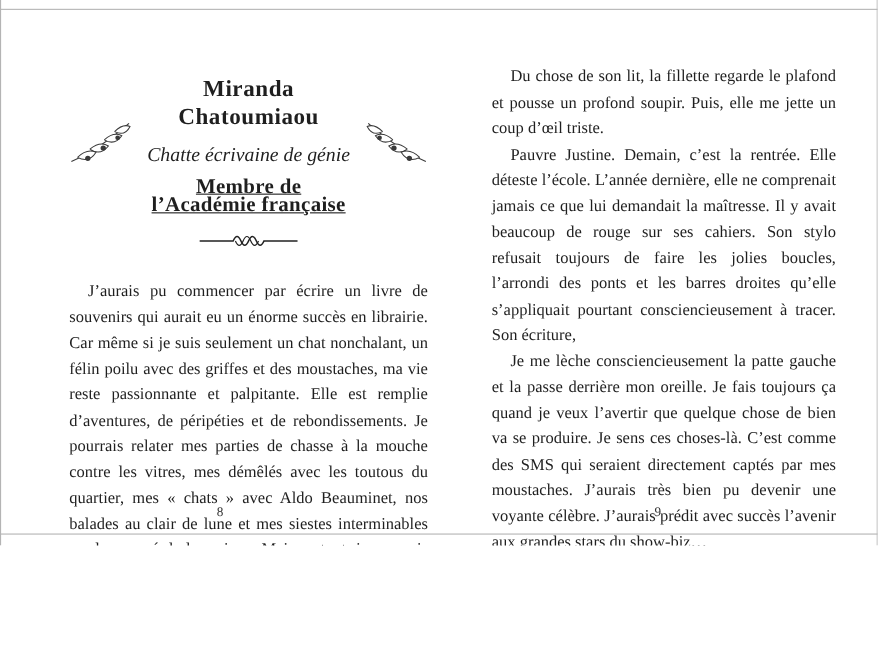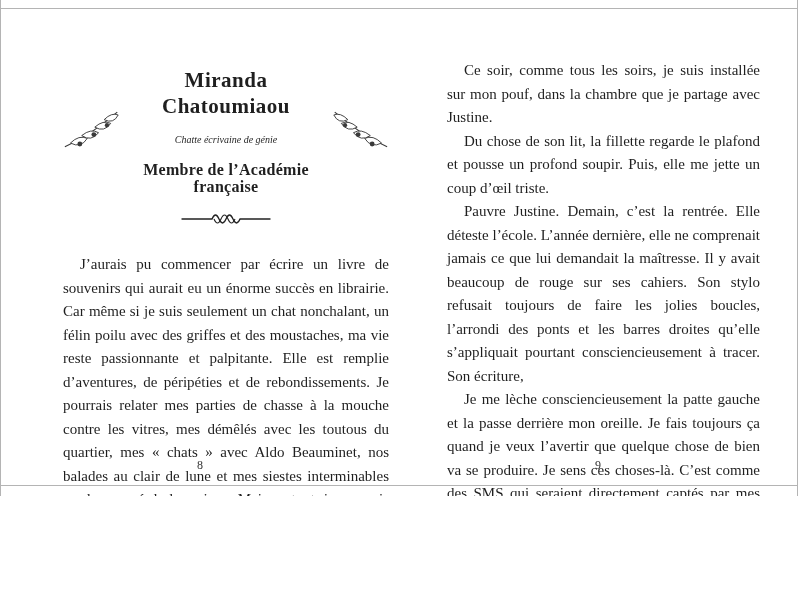--- a/index.html
+++ b/index.html
@@ -13,22 +13,22 @@
   .rule-bottom{bottom:10px;}
   .spread{position:absolute;top:9px;bottom:11px;left:1px;right:1px;display:flex;}
   .page{position:relative;width:50%;box-sizing:border-box;}
   .page-left{padding:58px 10px 0 62px;}
   .page-right{padding:50px 37px 0 48px;}
 
   
   .header-row{display:flex;align-items:center;justify-content:center;gap:10px;}
   .header-center{text-align:center;}
   .book-title{font-size:21px;font-weight:700;letter-spacing:.5px;line-height:26px;margin:0;}
-  .book-subtitle{font-style:italic;font-size:10px;line-height:20px;margin:11px 0 0 0;text-align:center;}
-  .book-affiliation{font-size:16px;font-weight:700;letter-spacing:.3px;line-height:17px;margin:11px 0 0 0;}
+  .book-subtitle{font-style:italic;font-size:18px;line-height:20px;margin:11px 0 0 0;text-align:center;}
+  .book-affiliation{font-size:19px;font-weight:700;letter-spacing:.3px;line-height:17px;margin:11px 0 0 0;text-decoration:underline;}
   .branch{flex:0 0 auto;}
   .branch.mirrored svg{transform:scaleX(-1);}
 
   .divider-wrap{text-align:center;margin:16px 0 14px 0;}
 
   
   .body-text p{margin:0;font-size:15px;line-height:23.5px;text-align:justify;text-indent:17px;hyphens:auto;-webkit-hyphens:auto;}
   .page-left .body-text{margin-top:22px;}
 
   .page-number{position:absolute;bottom:12px;left:0;right:0;text-align:center;font-size:12px;color:#333;}
@@ -91,21 +91,20 @@
 
       <div class="body-text">
         <p>J’aurais pu commencer par écrire un livre de souvenirs qui aurait eu un énorme succès en librairie. Car même si je suis seulement un chat nonchalant, un félin poilu avec des griffes et des moustaches, ma vie reste passionnante et palpitante. Elle est remplie d’aventures, de péripéties et de rebondissements. Je pourrais relater mes parties de chasse à la mouche contre les vitres, mes démêlés avec les toutous du quartier, mes « chats » avec Aldo Beauminet, nos balades au clair de lune et mes siestes interminables sur le canapé de la maison. Mais surtout, je pourrais raconter mes longues soirées de confidences avec Justine, ma petite maîtresse adorée…</p>
       </div>
 
       <div class="page-number">8</div>
     </div>
 
     <div class="page page-right">
       <div class="body-text">
-        <p>Ce soir, comme tous les soirs, je suis installée sur mon pouf, dans la chambre que je partage avec Justine.</p>
         <p>Du chose de son lit, la fillette regarde le plafond et pousse un profond soupir. Puis, elle me jette un coup d’œil triste.</p>
         <p>Pauvre Justine. Demain, c’est la rentrée. Elle déteste l’école. L’année dernière, elle ne comprenait jamais ce que lui demandait la maîtresse. Il y avait beaucoup de rouge sur ses cahiers. Son stylo refusait toujours de faire les jolies boucles, l’arrondi des ponts et les barres droites qu’elle s’appliquait pourtant consciencieusement à tracer. Son écriture,</p>
         <p>Je me lèche consciencieusement la patte gauche et la passe derrière mon oreille. Je fais toujours ça quand je veux l’avertir que quelque chose de bien va se produire. Je sens ces choses-là. C’est comme des SMS qui seraient directement captés par mes moustaches. J’aurais très bien pu devenir une voyante célèbre. J’aurais prédit avec succès l’avenir aux grandes stars du show-biz…</p>
       </div>
 
       <div class="page-number">9</div>
     </div>
 
   </div>
 </div>

